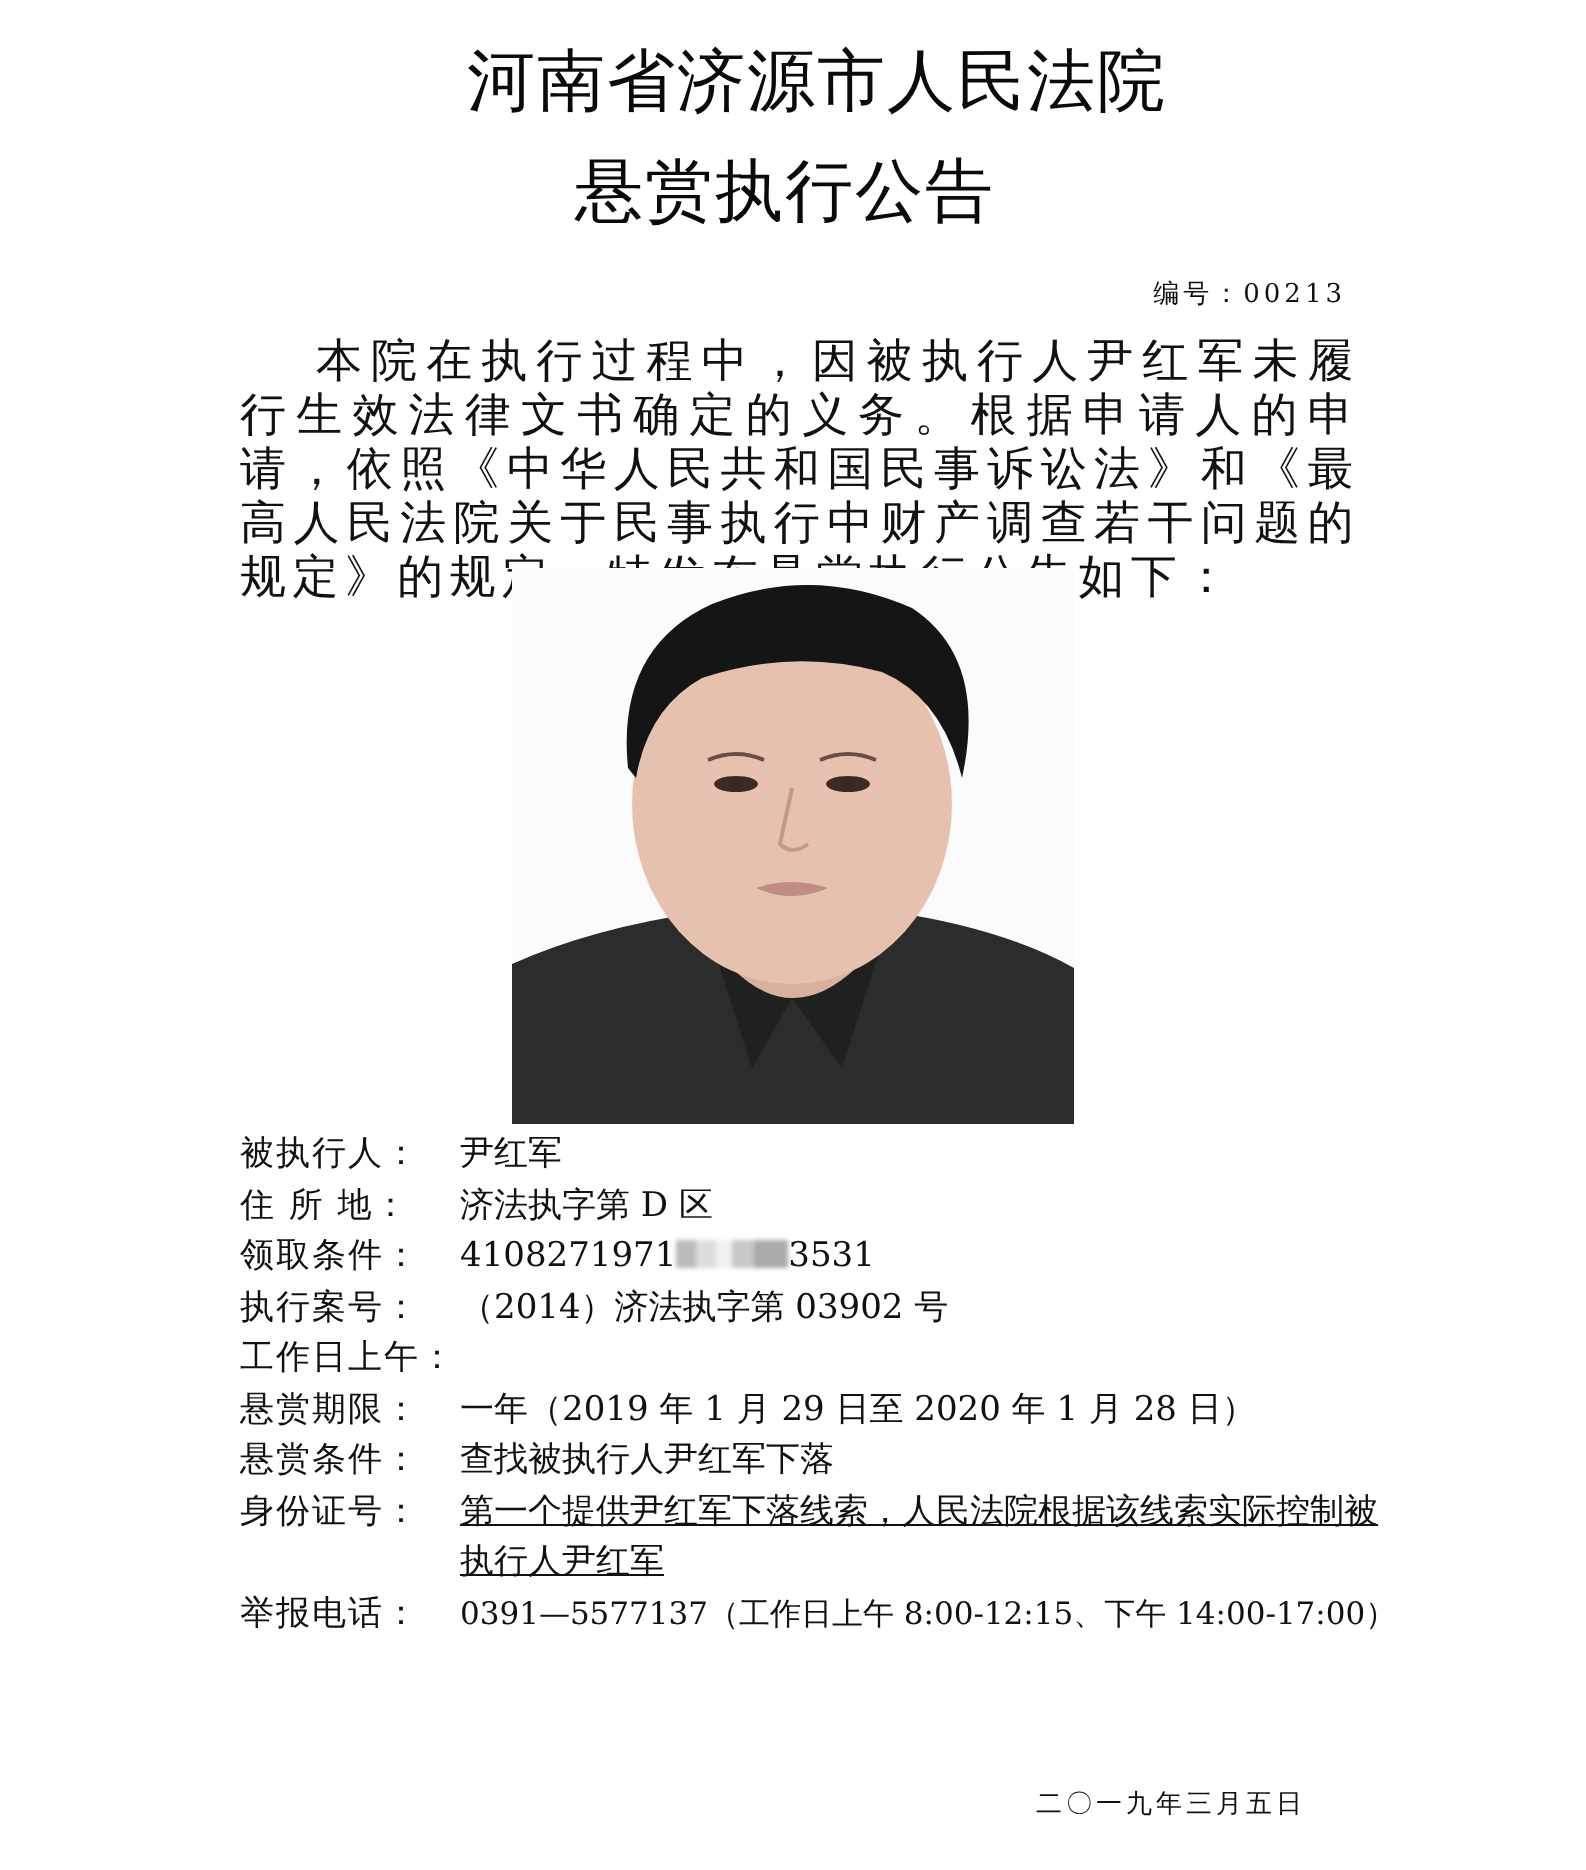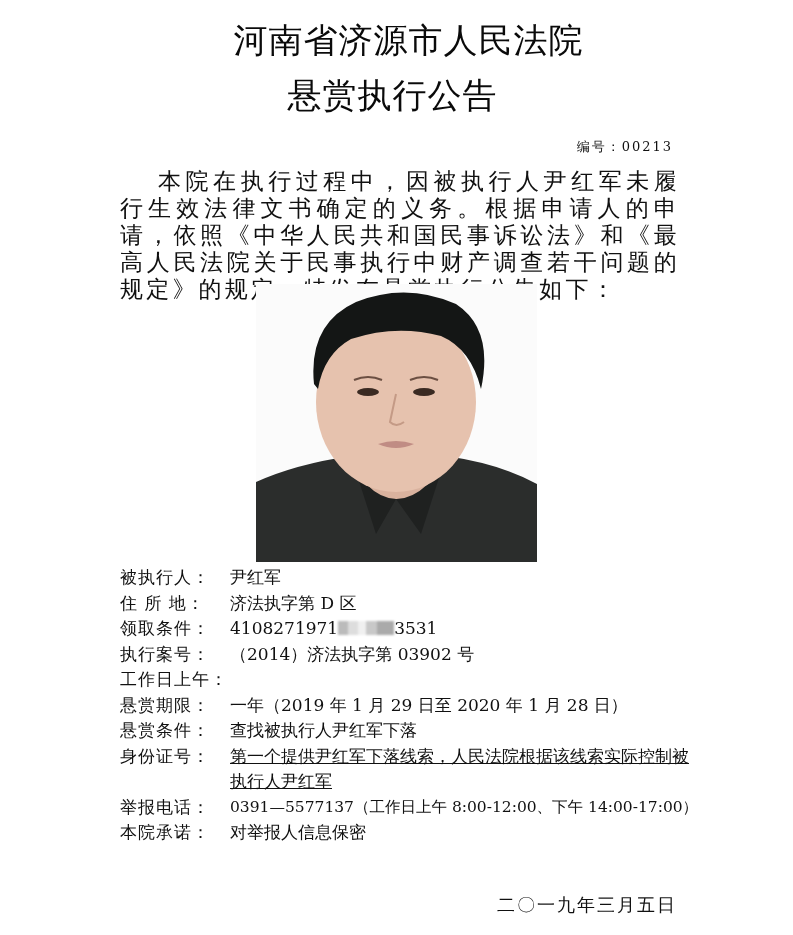--- a/index.html
+++ b/index.html
@@ -32,21 +32,21 @@
     .row { display: flex; font-size: 17px; line-height: 25.5px; white-space: nowrap; }
     .row .label { width: 110px; flex: 0 0 auto; letter-spacing: 1px; }
     .row .value { flex: 1 1 auto; white-space: normal; }
     .row.wrap .value { width: 460px; text-decoration: underline; }
     .blur {
       display: inline-block; width: 56px; height: 14px; vertical-align: -1px;
       background: linear-gradient(90deg, #bbb 0 18%, #ddd 18% 36%, #f0f0f0 36% 50%, #c8c8c8 50% 70%, #aaa 70% 100%);
       filter: blur(1px);
     }
     .date {
-      position: absolute; top: 893px; right: 116px; font-size: 18px; letter-spacing: 2px;
+      position: absolute; top: 893px; right: 140px; font-size: 13px; letter-spacing: 2px;
     }
   </style>
 </head>
 <body>
 
 <div>
   <div class="title t1">河南省济源市人民法院</div>
   <div class="title t2">悬赏执行公告</div>
 
   <div class="serial">编号：00213</div>
@@ -105,22 +105,18 @@
     <div class="row">
       <span class="label">悬赏条件：</span>
       <span class="value">查找被执行人尹红军下落</span>
     </div>
     <div class="row wrap">
       <span class="label">身份证号：</span>
       <span class="value">第一个提供尹红军下落线索，人民法院根据该线索实际控制被执行人尹红军</span>
     </div>
     <div class="row">
       <span class="label">举报电话：</span>
-      <span class="value" style="font-size:15.5px;">0391—5577137（工作日上午 8:00-12:00、下午 14:00-17:00）</span>
-    </div>
-    <div class="row">
-      <span class="label">本院承诺：</span>
-      <span class="value">对举报人信息保密</span>
+      <span class="value" style="font-size:15.5px;">0391—5577137（工作日上午 8:00-12:15、下午 14:00-17:00）</span>
     </div>
   </div>
 
   <div class="date">二〇一九年三月五日</div>
 </div>
 
 </body></html>

